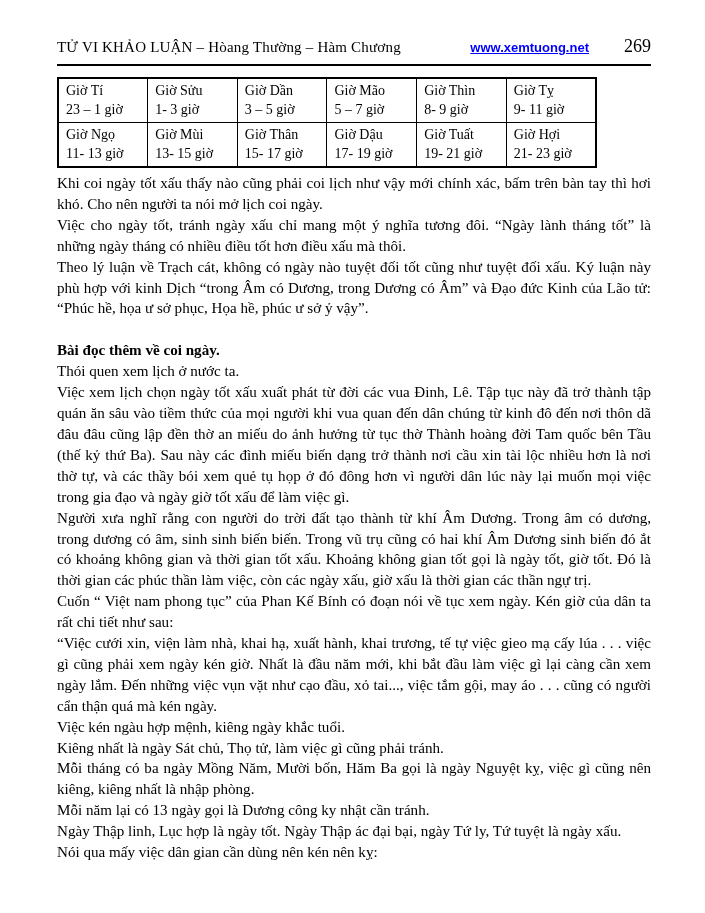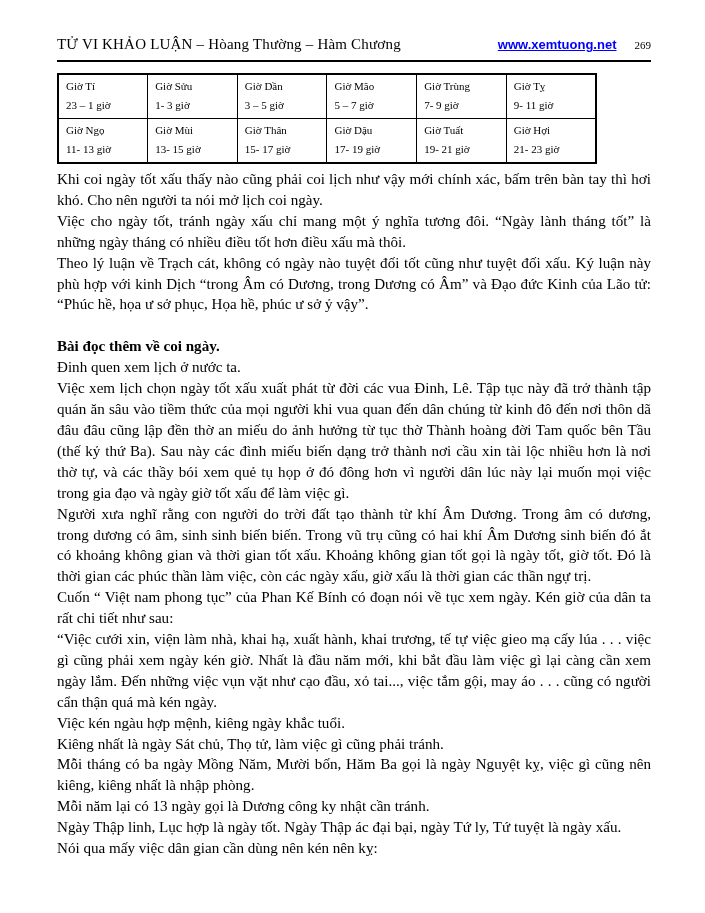--- a/index.html
+++ b/index.html
@@ -26,37 +26,37 @@
   }
   .header .title { flex: 1; letter-spacing: 0.2px; }
   .header .link {
     font-family: "Liberation Sans", sans-serif;
     font-weight: bold;
     font-size: 13px;
     color: #0000ff;
     text-decoration: underline;
     cursor: pointer;
   }
-  .header .pagenum { margin-left: 18px; font-size: 11px; }
+  .header .pagenum { margin-left: 35px; font-size: 18px; }
   .rule {
     border-bottom: 2px solid #000;
     margin-top: 7px;
     height: 0;
   }
   table.hours {
     border-collapse: collapse;
     margin-top: 11px;
     width: 540px;
     table-layout: fixed;
   }
   table.hours, table.hours td { border: 1.5px solid #000; }
   table.hours { border-width: 2.5px; }
   table.hours td {
     padding: 2px 2px 3px 7px;
-    font-size: 11px;
+    font-size: 14px;
     line-height: 19px;
     vertical-align: top;
     white-space: nowrap;
     overflow: hidden;
   }
   .bodytext {
     margin-top: 5px;
     font-size: 15.1px;
     line-height: 20.9px;
     text-align: justify;
@@ -89,22 +89,22 @@
         </td>
         <td>
           <div>Giờ Dần</div>
           <div>3 – 5 giờ</div>
         </td>
         <td>
           <div>Giờ Mão</div>
           <div>5 – 7 giờ</div>
         </td>
         <td>
-          <div>Giờ Trùng</div>
-          <div>7- 9 giờ</div>
+          <div>Giờ Thìn</div>
+          <div>8- 9 giờ</div>
         </td>
         <td>
           <div>Giờ Tỵ</div>
           <div>9- 11 giờ</div>
         </td>
       </tr>
       <tr>
         <td>
           <div>Giờ Ngọ</div>
           <div>11- 13 giờ</div>
@@ -133,21 +133,21 @@
     </tbody>
   </table>
 
   <div class="bodytext">
     <p>Khi coi ngày  tốt xấu thấy nào cũng phải coi lịch như vậy mới chính xác, bấm trên bàn tay thì hơi khó. Cho nên người ta nói mở lịch coi ngày.</p>
     <p>Việc cho ngày tốt, tránh ngày xấu chỉ mang một ý nghĩa tương đôi. “Ngày lành tháng tốt” là những ngày tháng có nhiều điều tốt hơn điều xấu mà thôi.</p>
     <p>Theo lý luận về Trạch cát, không có ngày nào tuyệt đối tốt cũng như tuyệt đối xấu. Ký luận này phù hợp với kinh Dịch “trong Âm có Dương, trong Dương có Âm” và Đạo đức Kinh của Lão tử: “Phúc hề, họa ư sở phục, Họa hề, phúc ư sở ỷ vậy”.</p>
 
     <p class="heading">Bài đọc thêm về coi ngày.</p>
 
-    <p>Đinh quen xem lịch ở nước ta.</p>
+    <p>Thói quen xem lịch ở nước ta.</p>
     <p>Việc xem lịch chọn ngày tốt xấu xuất phát từ đời các vua Đinh, Lê. Tập tục này đã trở thành tập quán ăn sâu vào tiềm thức của mọi người khi vua quan đến dân chúng từ kinh đô đến nơi thôn dã đâu đâu cũng lập đền thờ an miếu do ảnh hưởng từ tục thờ Thành hoàng đời Tam quốc bên Tầu (thế kỷ thứ Ba). Sau này các đình miếu biến dạng trở thành nơi cầu xin tài lộc nhiều hơn là nơi thờ tự, và các thầy bói xem quẻ tụ họp ở đó đông hơn vì người dân lúc này lại muốn mọi việc trong gia đạo và ngày giờ tốt xấu để làm việc gì.</p>
     <p>Người xưa nghĩ rằng con người do trời đất tạo thành từ khí Âm Dương. Trong âm có dương, trong dương có âm, sinh sinh biến biến. Trong vũ trụ cũng có hai khí Âm Dương sinh biến đó ắt có khoảng không gian và thời gian tốt xấu. Khoảng không gian tốt gọi là ngày tốt, giờ tốt. Đó là thời gian các phúc thần làm việc, còn các ngày xấu, giờ xấu là thời gian các thần ngự trị.</p>
     <p>Cuốn “ Việt nam phong tục” của Phan Kế Bính có đoạn nói về tục xem ngày. Kén giờ của dân ta rất chi tiết như sau:</p>
     <p>“Việc cưới xin, viện làm nhà, khai hạ, xuất hành, khai trương, tế tự việc gieo mạ cấy lúa . . . việc gì cũng phải xem ngày kén giờ. Nhất là đầu năm mới, khi bắt đầu làm việc gì lại càng cần xem ngày lắm. Đến những việc vụn vặt như cạo đầu, xỏ tai..., việc tắm gội, may áo . . . cũng có người cẩn thận quá mà kén ngày.</p>
     <p>Việc kén ngàu hợp mệnh, kiêng ngày khắc tuổi.</p>
     <p>Kiêng nhất là ngày Sát chủ, Thọ tử, làm việc gì cũng phải tránh.</p>
     <p>Mỗi tháng có ba ngày Mồng Năm, Mười bốn, Hăm Ba gọi là ngày Nguyệt kỵ, việc gì cũng nên kiêng, kiêng nhất là nhập phòng.</p>
     <p>Mỗi năm lại có 13 ngày gọi là Dương công ky nhật cần tránh.</p>
     <p>Ngày Thập linh, Lục hợp là ngày tốt. Ngày Thập ác đại bại, ngày Tứ ly, Tứ tuyệt là ngày xấu.</p>
     <p>Nói qua mấy việc dân gian cần dùng nên kén nên kỵ:</p>

